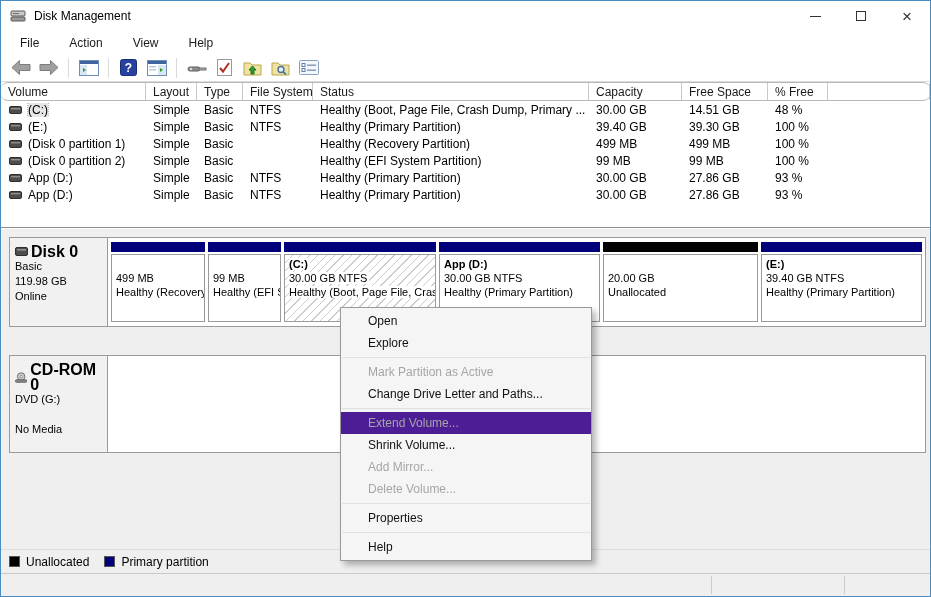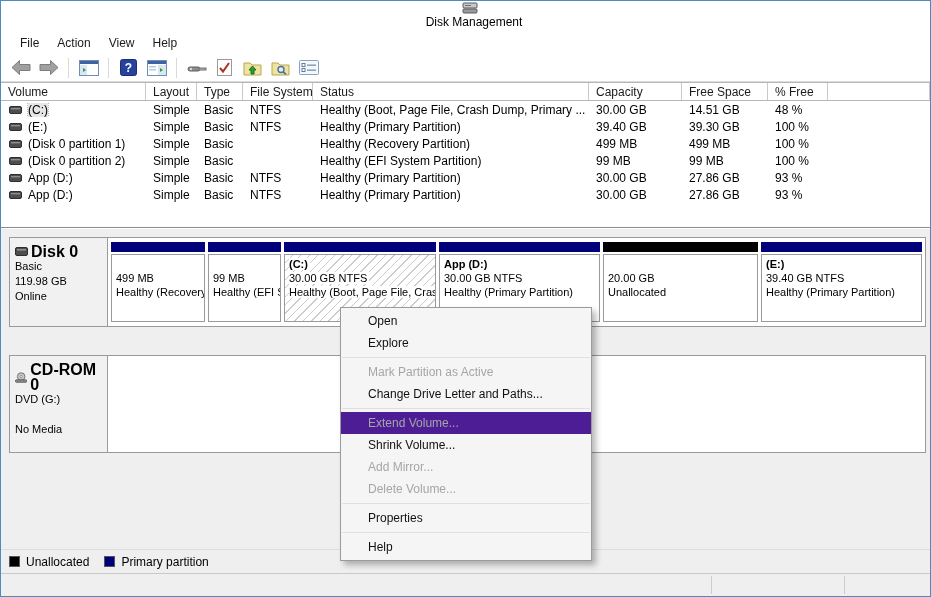--- a/index.html
+++ b/index.html
@@ -3,44 +3,44 @@
 <meta charset="utf-8">
 <style>
   * { box-sizing: border-box; }
   html,body { margin:0; padding:0; background:#cfcfcf; }
   body { width:931px; height:597px; font-family:"Liberation Sans",sans-serif; }
   .window { position:relative; width:931px; height:597px; background:#ffffff;
             border:1px solid #4a8bc2; overflow:hidden; }
 
   
   .titlebar { position:absolute; top:0; left:0; right:0; height:30px; background:#fff;
-              display:flex; align-items:center; padding-left:9px;flex-direction:column; }
+              display:flex; align-items:center; padding-left:9px; }
   .title-text { font-size:12px; color:#000; margin-left:8px; }
   .win-controls { margin-left:auto; display:flex; height:100%; }
   .win-btn { width:46px; height:100%; display:flex; align-items:center; justify-content:center; }
   .glyph-min { width:11px; height:1px; background:#333; }
   .glyph-max { width:10px; height:10px; border:1px solid #333; }
   .glyph-close { font-size:17px; color:#333; line-height:1; }
 
   
   .menubar { position:absolute; top:30px; left:0; right:0; height:23px; background:#fff;
-             display:flex; align-items:center; padding-left:10px; }
+             display:flex; align-items:center; padding-left:10px;gap:12px; }
   .menu-item { font-size:12px; color:#1a1a1a; padding:3px 9px; }
 
   
   .toolbar { position:absolute; top:53px; left:0; right:0; height:28px; background:#fff;
              border-bottom:1px solid #dcdcdc; display:flex; align-items:center; padding-left:8px; gap:5px; }
   .tsep { width:1px; height:20px; background:#d9d9d9; margin:0 3px; }
   .tbtn { width:23px; height:22px; display:flex; align-items:center; justify-content:center; }
 
   
   .table-pane { position:absolute; top:81px; left:0; right:0; height:146px; background:#fff;
                 border-bottom:1px solid #8c8c8c; font-size:12px; }
   .tgrid { display:grid; grid-template-columns:145px 51px 46px 70px 276px 93px 86px 60px 1fr; }
-  .thead { border-top:1px solid #b7b7b7; border-bottom:1px solid #b7b7b7; height:19px; }
+  .thead { border-top:1px solid #b7b7b7; border-bottom:1px solid #b7b7b7; height:19px;border-radius:7px; }
   .thead > div { padding:2px 0 0 7px; border-right:1px solid #c9c9c9; color:#1a1a1a; overflow:hidden; white-space:nowrap; }
   .trow { height:17px; align-items:center; }
   .trow > div { padding-left:7px; overflow:hidden; white-space:nowrap; color:#000; }
   .vol-cell { display:flex; align-items:center; gap:6px; padding-left:8px !important; }
   .vol-name.sel { background:#e6e6e6; outline:1px dotted #b5b5b5; }
 
   
   .graph-pane { position:absolute; top:228px; left:0; right:0; height:320px; background:#efefef; }
   .disk-row { position:absolute; left:8px; width:917px; display:flex;
               border:1px solid #9a9a9a; background:#fff; }

